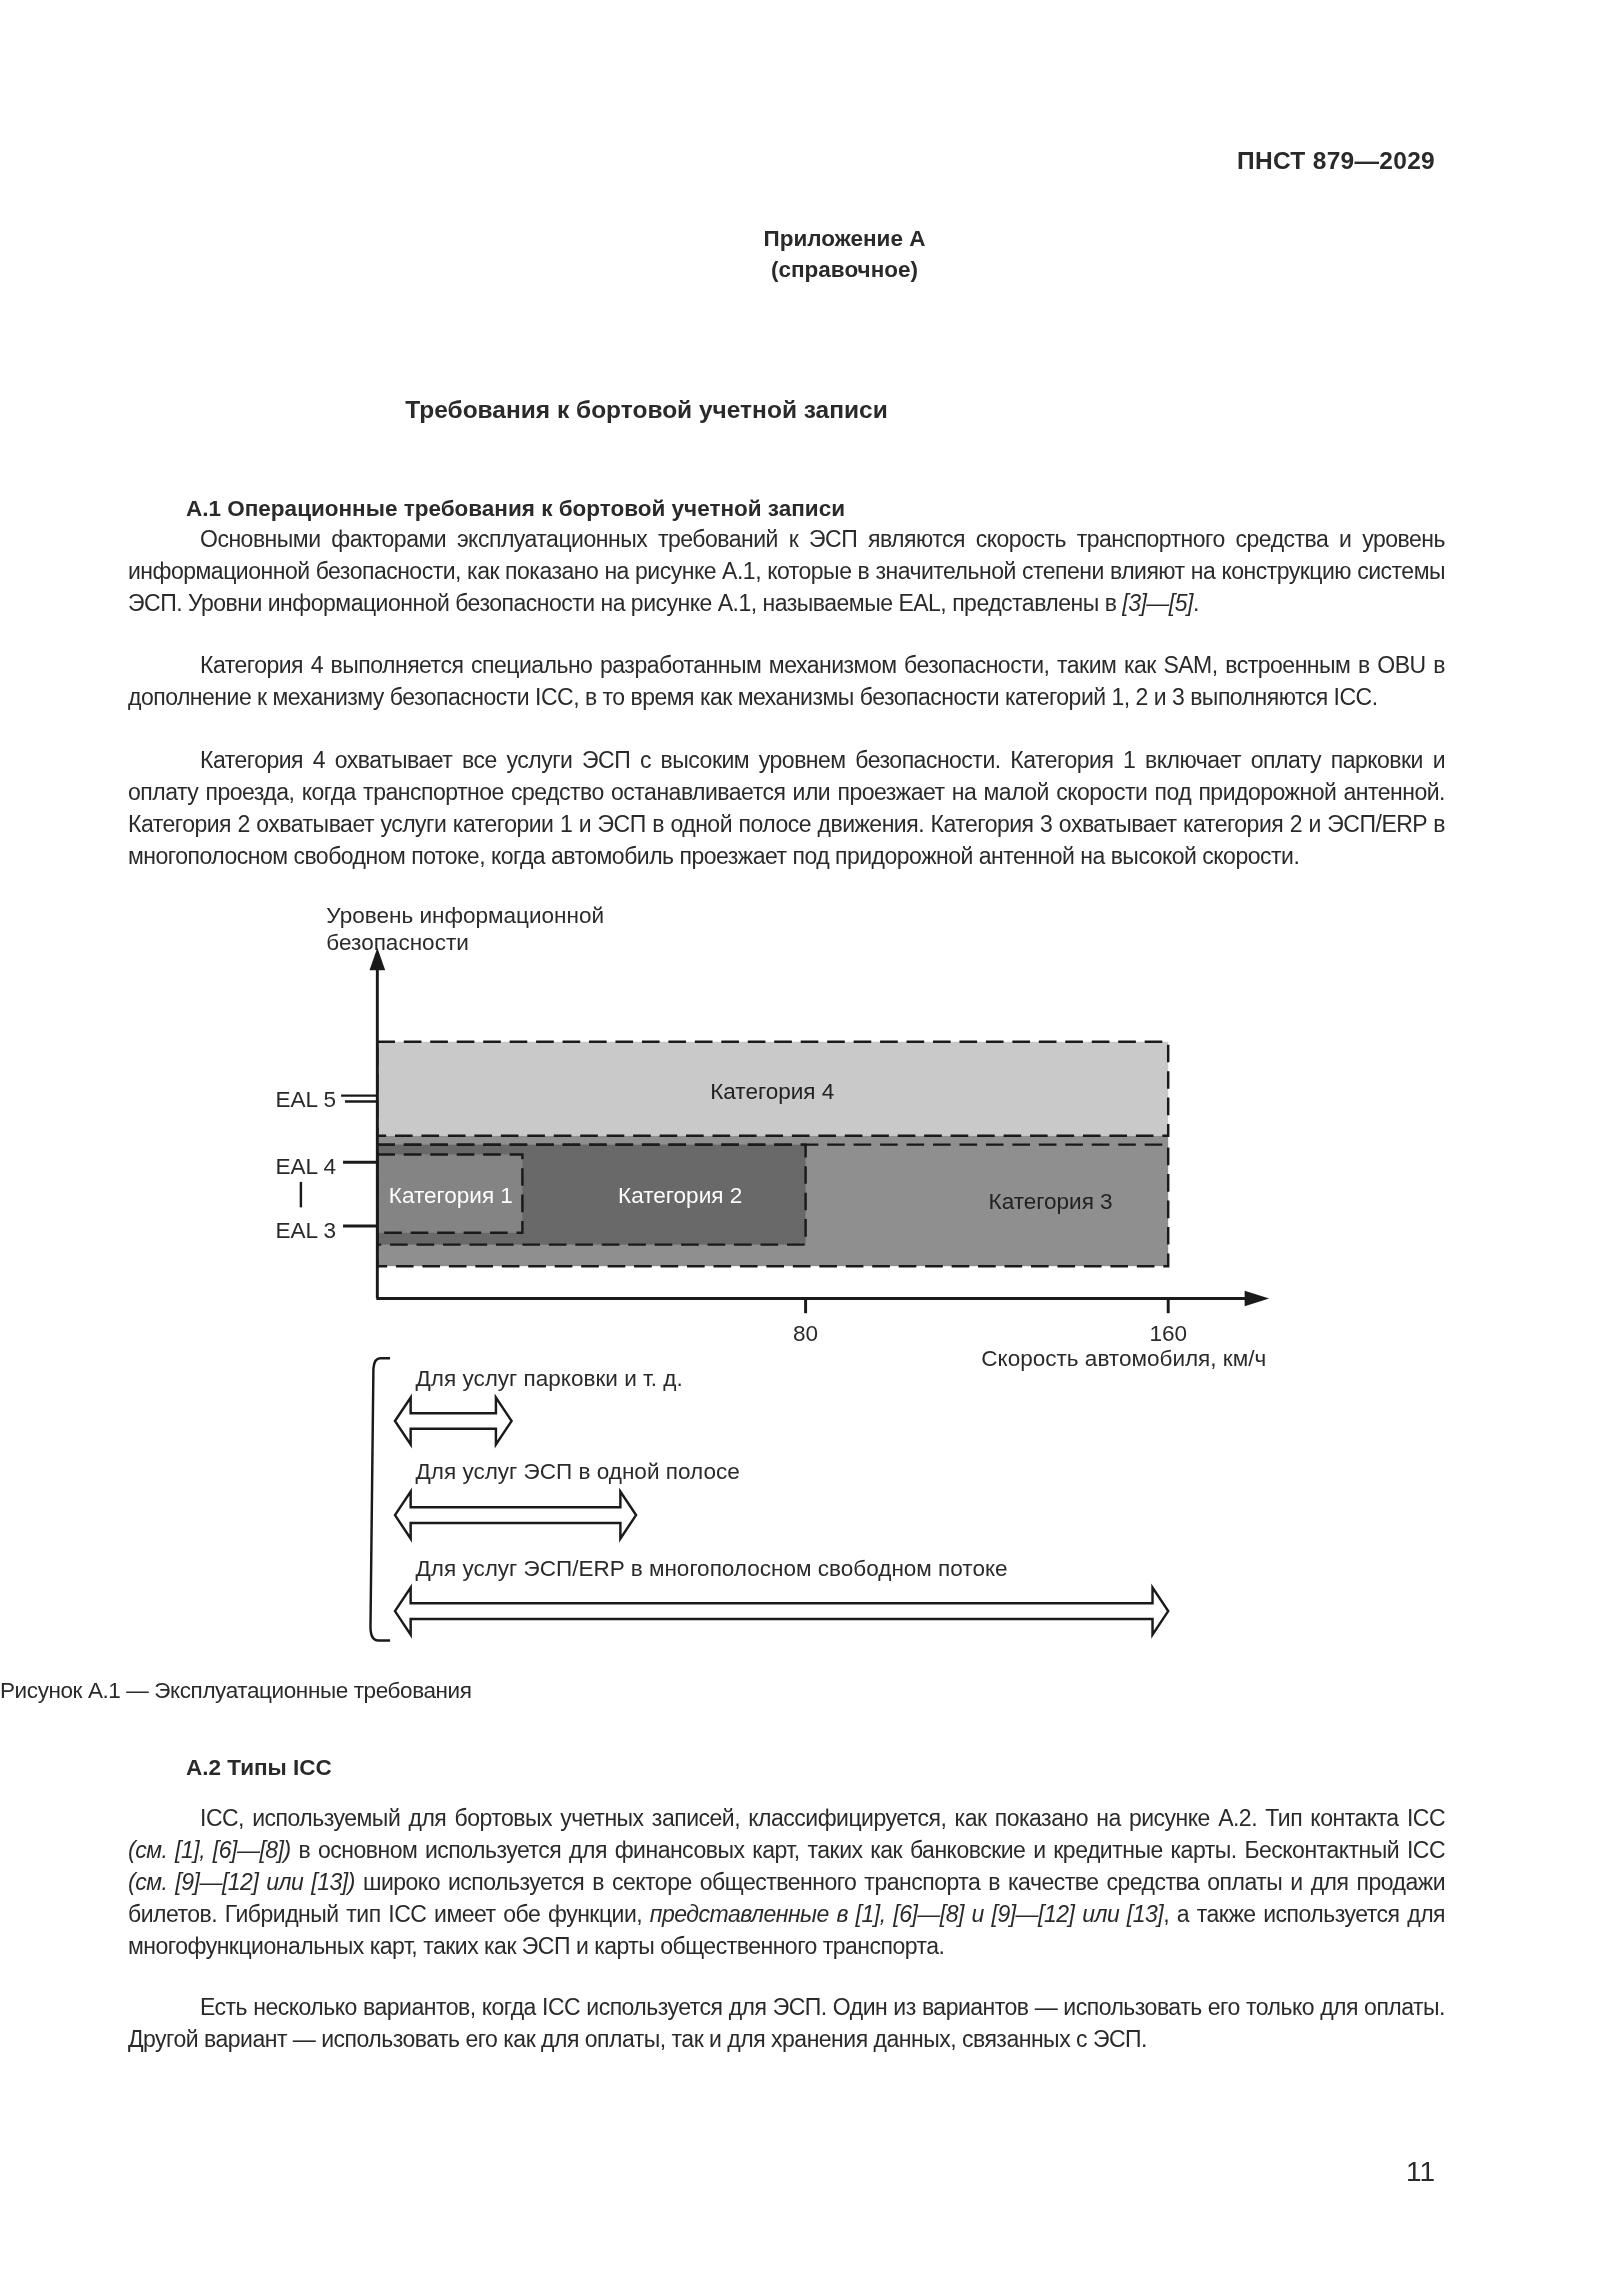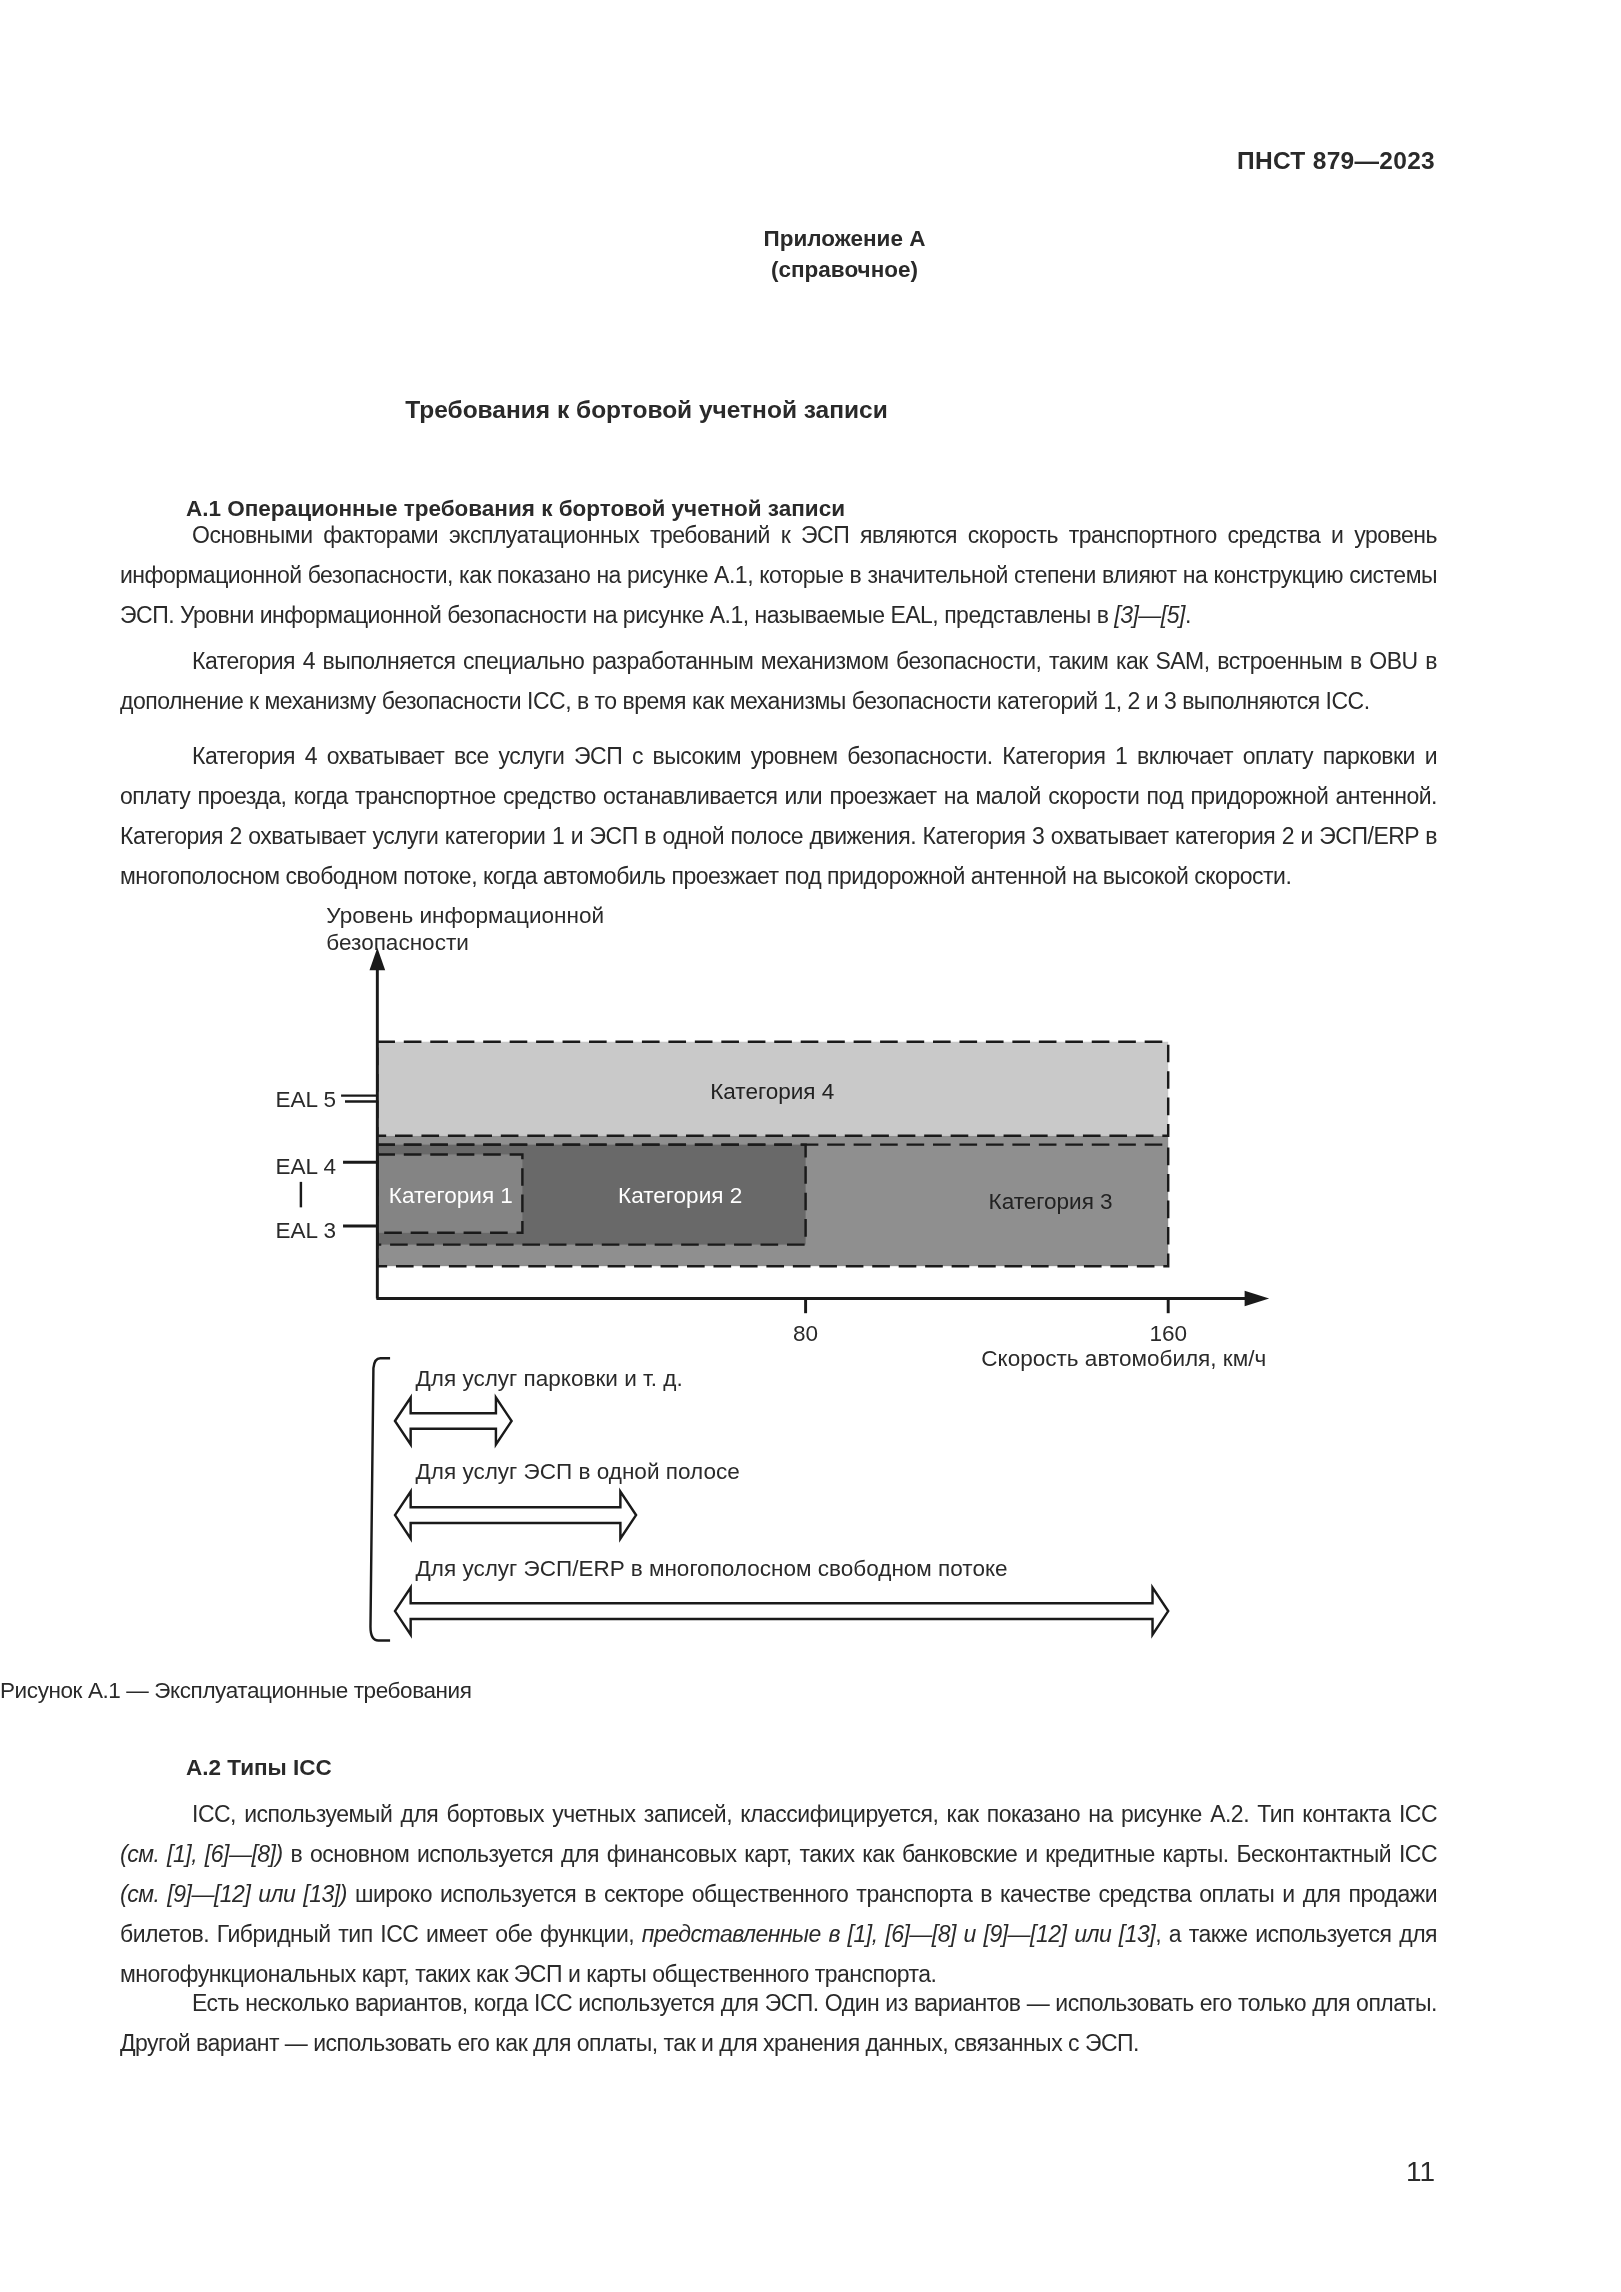--- a/index.html
+++ b/index.html
@@ -3,31 +3,31 @@
 <meta charset="utf-8">
 <style>
   html, body { margin:0; padding:0; background:#ffffff; }
   body { width:1621px; height:2293px; position:relative; overflow:hidden;
          font-family:"Liberation Sans", sans-serif; color:#2a2a2a; }
   .abs { position:absolute; }
   .doc-id { top:147px; right:186px; font-size:24.5px; font-weight:bold; letter-spacing:0.3px; }
   .annex { top:223px; left:0; width:1621px; text-align:center; font-size:22.5px; font-weight:bold; line-height:31px;padding-left:34px; }
   .title { top:396px; left:0; width:1293px; text-align:center; font-size:24.5px; font-weight:bold; }
   .h2 { left:186px; font-size:22.5px; font-weight:bold; }
-  .para { left:116px; width:1317px; font-size:23px; line-height:40px; text-align:justify;
-          text-indent:72px; margin:4px; font-stretch:condensed; letter-spacing:-0.5px; }
+  .para { left:116px; width:1317px; font-size:23px; line-height:32px; text-align:justify;
+          text-indent:72px; margin:12px; font-stretch:condensed; letter-spacing:-0.5px; }
   .para i { font-style:italic; }
   .caption { top:1678px; left:0; width:1595px; text-align:left; font-size:22.5px; letter-spacing:-0.4px; }
   .page-num { top:2156px; right:186px; font-size:28px; }
   svg text { font-family:"Liberation Sans", sans-serif; }
 </style>
 </head>
 <body>
 
-<div class="abs doc-id">ПНСТ 879—2023</div>
+<div class="abs doc-id">ПНСТ 879—2029</div>
 
 <div class="abs annex">
   <div>Приложение А</div>
   <div>(справочное)</div>
 </div>
 
 <div class="abs title">Требования к бортовой учетной записи</div>
 
 <div class="abs h2" style="top:496px;">А.1  Операционные требования к бортовой учетной записи</div>
 

